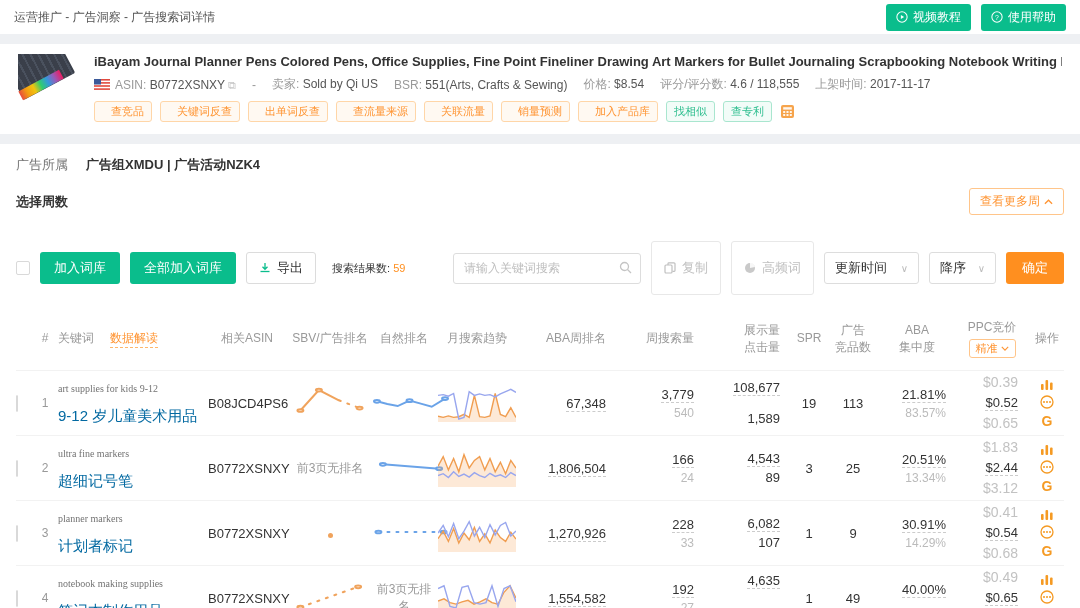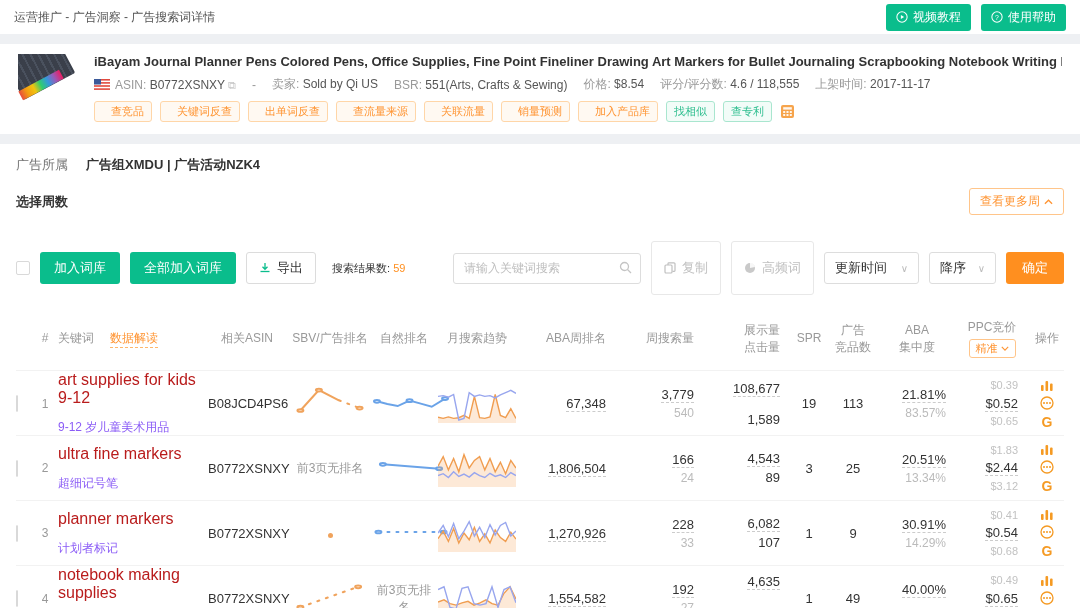--- a/index.html
+++ b/index.html
@@ -78,35 +78,35 @@
   .thead .c { text-align:center; line-height:1.35; }
   .thead .l { text-align:left; }
   .thead .r { text-align:right; padding-right:10px; }
   .kw-head { display:flex; gap:16px; align-items:center; }
   .note { color:#ff9432; border-bottom:1px dashed #ffb76b; cursor:pointer; }
   .ppc-head { display:flex; flex-direction:column; align-items:center; gap:4px; }
   .ppc-badge { color:#ff9432; border:1px solid #ffc58a; border-radius:3px; font-size:11px;
     padding:1px 6px; cursor:pointer; display:inline-flex; align-items:center; gap:3px; }
   .tr { height:65px; border-top:1px solid #f2f2f2; }
   .num { color:#999; font-size:12px; text-align:center; }
-  .kw-cell .en { color:#b91c1c; font-size:16px; cursor:pointer; }
-  .kw-cell .cn { color:#8b5cf6; font-size:12px; margin-top:12px; }
+  .kw-cell .en { color:#737373; font-size:10px; cursor:pointer;font-family:Liberation Serif, serif; }
+  .kw-cell .cn { color:#0369a1; font-size:15px; margin-top:12px; }
   .asin { text-align:center; font-size:13px; color:#333; }
   .cell-c { text-align:center; }
   .cell-r { text-align:right; padding-right:10px; }
   .dash-u { border-bottom:1px dashed #ccc; }
   .mainv { font-size:13px; color:#333; }
   .subv { font-size:12px; color:#bbb; margin-top:4px; }
   .rank-text { color:#999; font-size:12px; }
   .rank-svg { width:74px; height:34px; overflow:visible; }
   .rank-dot { display:inline-block; width:5px; height:5px; border-radius:50%; }
   .rank-dot.orange { background:#f0a35c; }
   .trend-svg { display:block; margin:0 auto; }
   .ppc-cell { text-align:right; padding-right:10px; line-height:1.5; }
-  .ppc-cell .sm { font-size:11px; color:#c2c2c2; }
+  .ppc-cell .sm { font-size:14px; color:#c2c2c2; }
   .ppc-cell .md { font-size:13px; color:#333; }
   .actions { display:flex; flex-direction:column; align-items:center; gap:5px; }
   .actions .g-letter { color:#f59a23; font-weight:bold; font-size:14px; line-height:1; cursor:pointer; }
   .actions svg { cursor:pointer; display:block; }
 </style>
 </head>
 <body>
 
 <div class="topbar">
   <div class="breadcrumb">运营推广 - 广告洞察 - 广告搜索词详情</div>

